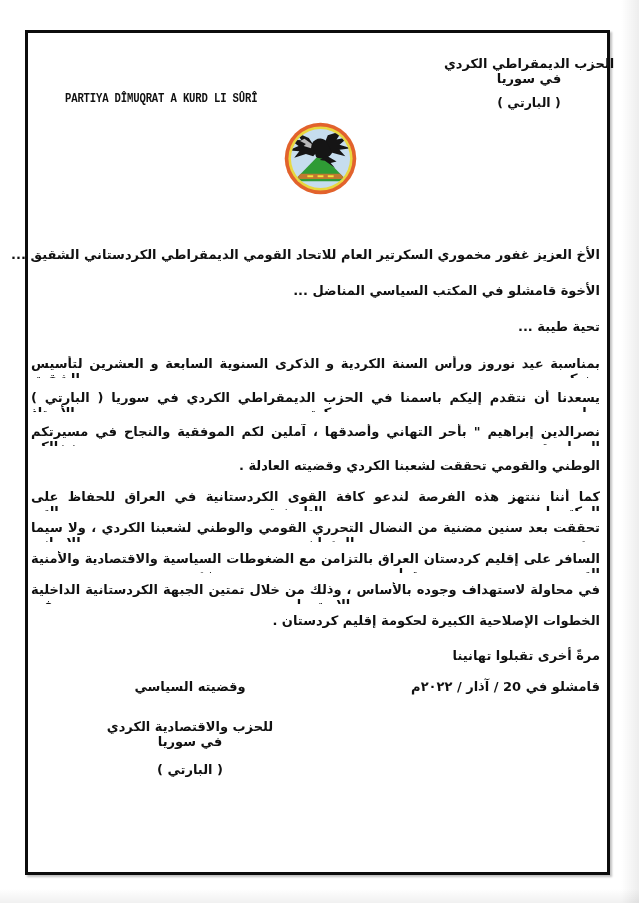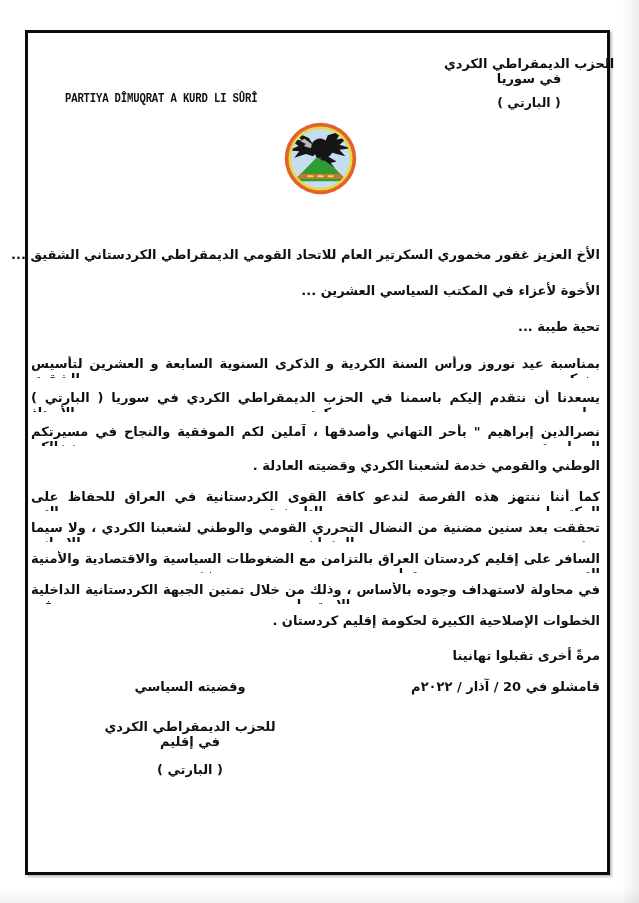--- a/index.html
+++ b/index.html
@@ -106,35 +106,35 @@
         <polygon points="52,38 60,18 80,12 72,24 88,21 76,31 92,36 76,38 84,47 66,42 58,45" fill="#151515"></polygon>
         <path d="M38 30 C42 22 52 20 58 26 L66 42 C62 50 50 52 44 48 Z" fill="#151515"></path>
         <polygon points="38,30 28,23 22,26 30,30 27,33 37,36" fill="#b9b9b9"></polygon>
         <polygon points="58,46 72,54 64,56 70,63 56,53 49,52" fill="#151515"></polygon>
       </g>
     </g>
   </svg>
 </div>
 
 <div class="line rline" style="top:247px">الأخ العزيز غفور مخموري السكرتير العام للاتحاد القومي الديمقراطي الكردستاني الشقيق  ...</div>
-<div class="line rline" style="top:283px">الأخوة لأعزاء في المكتب السياسي العشرين ...</div>
+<div class="line rline" style="top:283px">الأخوة قامشلو في المكتب السياسي المناضل ...</div>
 <div class="line rline" style="top:319px">تحية طيبة ...</div>
 
 <div class="line jline" style="top:356px">بمناسبة عيد نوروز ورأس السنة الكردية و الذكرى السنوية السابعة و العشرين  لتأسيس حزبكم الشقيق</div>
 <div class="line jline" style="top:390px">يسعدنا أن نتقدم إليكم باسمنا في الحزب الديمقراطي الكردي في سوريا ( البارتي ) وباسم سكرتيره الأستاذ</div>
 <div class="line jline" style="top:424px">نصرالدين إبراهيم " بأحر التهاني وأصدقها ، آملين لكم الموفقية والنجاح في مسيرتكم السياسية ، ونضالكم</div>
-<div class="line lastline" style="top:458px">الوطني والقومي  خدمة لشعبنا الكردي وقضيته العادلة .</div>
+<div class="line lastline" style="top:458px">الوطني والقومي  تحققت لشعبنا الكردي وقضيته العادلة .</div>
 
 <div class="line jline" style="top:489px">كما أننا ننتهز هذه الفرصة لندعو كافة القوى الكردستانية في العراق للحفاظ على المكتسبات التاريخية التي</div>
 <div class="line jline" style="top:520px">تحققت بعد سنين مضنية من النضال التحرري القومي والوطني لشعبنا الكردي ، ولا سيما بعد العدوان الإيراني</div>
 <div class="line jline" style="top:551px">السافر على إقليم كردستان العراق بالتزامن مع الضغوطات السياسية والاقتصادية والأمنية التي تمارس ضده ،</div>
 <div class="line jline" style="top:582px">في محاولة لاستهداف وجوده بالأساس ، وذلك من خلال تمتين الجبهة الكردستانية الداخلية ، والاستمرار في</div>
 <div class="line lastline" style="top:613px">الخطوات الإصلاحية الكبيرة لحكومة إقليم كردستان .</div>
 
 <div class="line rline" style="top:648px">مرةً أخرى تقبلوا تهانينا</div>
 
 <div class="line rline" style="top:679px; left:300px;">قامشلو في 20 / آذار / ٢٠٢٢م</div>
 <div class="sig" style="top:679px; left:110px; width:160px;">وقضيته السياسي</div>
-<div class="sig" style="top:719px; left:95px; width:190px;">للحزب الديمقراطي الكردي في إقليم</div>
+<div class="sig" style="top:719px; left:95px; width:190px;">للحزب والاقتصادية الكردي في سوريا</div>
 <div class="sig" style="top:762px; left:110px; width:160px;">( البارتي )</div>
 
 <div class="scan-edge-right"></div>
 <div class="scan-edge-bottom"></div>
 
 </body></html>

